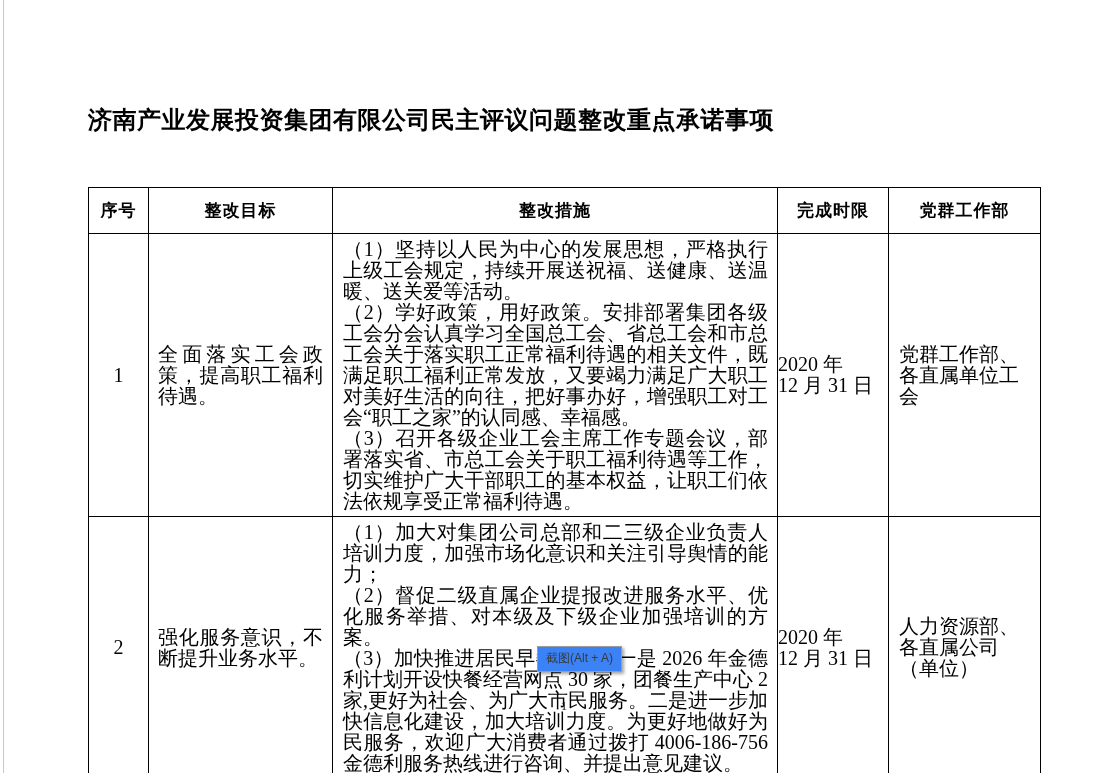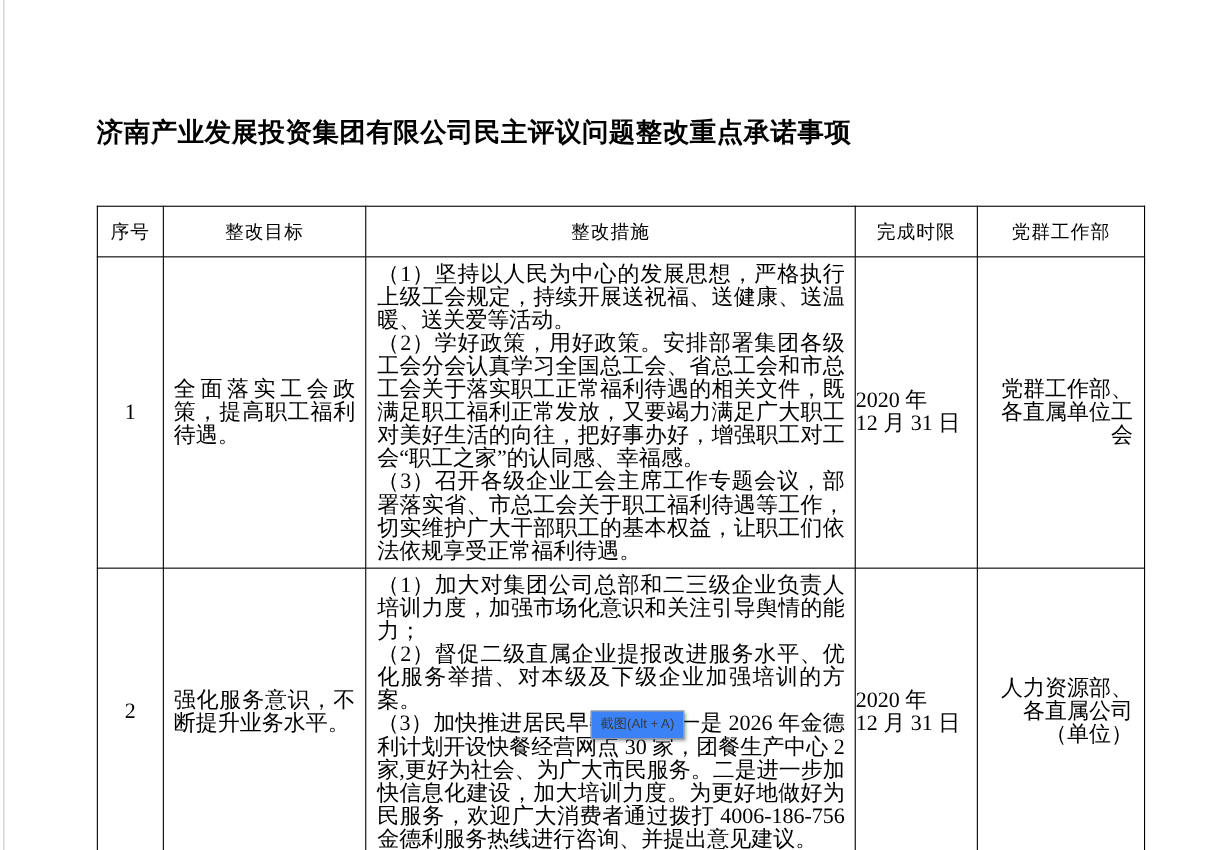--- a/index.html
+++ b/index.html
@@ -33,21 +33,21 @@
     width: 952px;
     border-collapse: collapse;
     table-layout: fixed;
   }
   .promise-table th, .promise-table td {
     border: 1.5px solid #000;
     overflow: hidden;
   }
   .promise-table th {
     font-family: "Liberation Sans", sans-serif;
-    font-weight: 400;
+    font-weight: 700;
     font-size: 17px;
     text-align: center;
     vertical-align: middle;
     height: 46px;
     letter-spacing: 1px;
   }
   .promise-table td {
     font-size: 20px;
     line-height: 21px;
   }
@@ -78,21 +78,21 @@
     text-align: justify;
     margin: 0;
   }
   .cell-deadline {
     text-align: left;
     vertical-align: middle;
     white-space: pre-line;
   }
   .cell-unit {
     vertical-align: middle;
-    text-align: right;
+    text-align: left;
     padding: 4px 10px;
     white-space: pre-line;
   }
   .screenshot-tooltip {
     position: absolute;
     left: 537px; top: 646px;
     background: #3b82f6;
     border: 1px solid #9c9c9c;
     box-shadow: 2px 2px 3px rgba(0,0,0,0.35);
     padding: 3px 8px 4px 8px;

